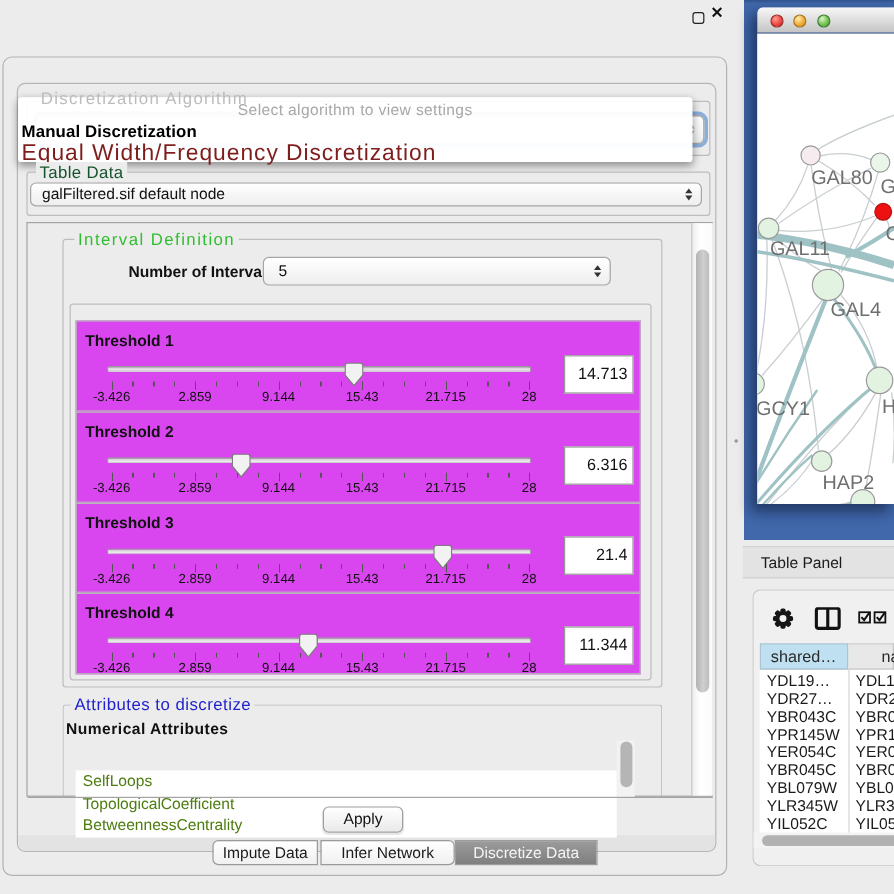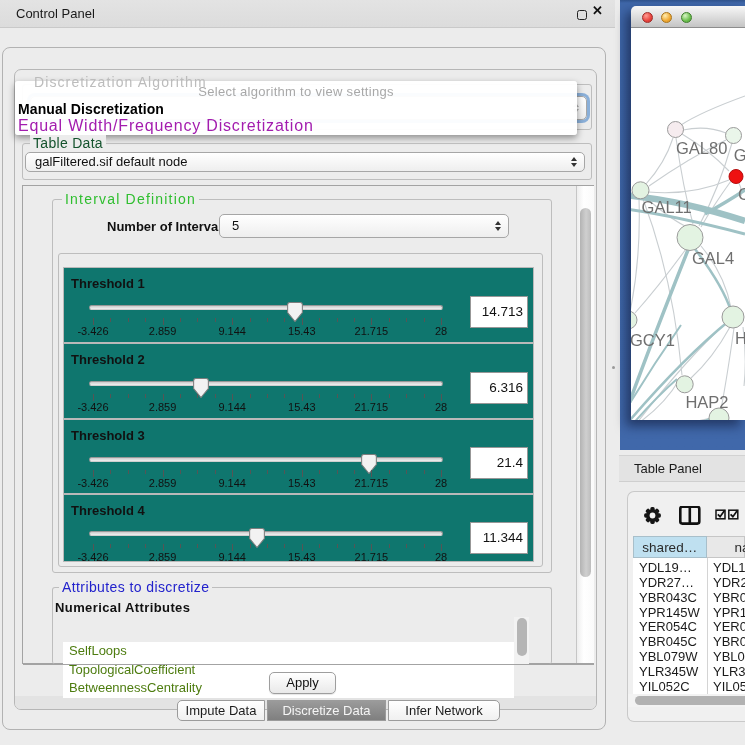--- a/index.html
+++ b/index.html
@@ -39,21 +39,21 @@
 .arrows div { width:0; height:0; border-left:3.5px solid transparent; border-right:3.5px solid transparent; }
 .up { border-bottom:4.5px solid #333; margin-bottom:2px; }
 .dn { border-top:4.5px solid #333; }
 
 #spane { left:22px; top:185px; width:572px; height:479px; border:1px solid #a3a3a3; }
 #vsb { left:576px; top:186px; width:18px; height:477px;
   background:linear-gradient(to right,#eeeeee,#ffffff 40%,#fafafa); border-left:1px solid #c6c6c6; }
 #vsb-thumb { left:580px; top:208px; width:11px; height:369px; border-radius:5.5px;
   background:linear-gradient(to right,#b3b3b3,#cfcfcf 55%,#bdbdbd); }
 
-.tbox { left:63px; width:471px; border:1px solid #b9b9b9; background:#0f766e; }
+.tbox { left:63px; width:471px; border:1px solid #b9b9b9; background:#d946ef; }
 .tlabel { position:absolute; left:7px; top:8px; font-size:13px; font-weight:bold; color:#111; }
 .track { position:absolute; left:25px; width:354px; height:5px; border-radius:3px;
   background:linear-gradient(#cccccc,#f0f0f0); border:1px solid #989898; border-bottom-color:#cfcfcf; }
 .vbox { position:absolute; left:406px; width:58px; height:32px; background:#fff;
   border:1px solid #979797; font-size:13.5px; color:#111; text-align:right;
   padding-right:4px; line-height:30px; }
 .ticks-mi { position:absolute; left:28.5px; width:350px; height:4px;
   background:repeating-linear-gradient(to right,#555 0px,#555 1px,transparent 1px,transparent 17.4px); }
 .ticks-ma { position:absolute; left:28.5px; width:350px; height:7.5px;
   background:repeating-linear-gradient(to right,#555 0px,#555 1px,transparent 1px,transparent 69.6px); }
@@ -98,41 +98,40 @@
 #tablewrap { left:633px; top:536px; width:112px; height:158px; background:#fff; overflow:hidden; }
 .hdr { position:absolute; top:0; height:22px; font-size:13.5px; color:#2a2a2a; text-align:center; line-height:22px; }
 .trow { position:absolute; font-size:13px; color:#1b1b1b; width:200px; }
 #hsb { left:628px; top:694px; width:117px; height:13px; background:#f3f3f3; }
 #hsb-thumb { left:635px; top:696px; width:115px; height:9px; background:#b2b2b2; border-radius:4.5px; }
 </style>
 </head>
 <body>
 <div id="stage">
 
-  <div class="abs" id="dock-title">Control Panel</div>
   <div class="abs" id="undock"></div>
   <div class="abs" id="closex">✕</div>
   <div class="abs" id="outer-rect"></div>
   <div class="abs" id="inner-rect"></div>
   <div class="abs" id="inner-bottomband"></div>
 
   <div class="abs group" style="left:22px; top:84px; width:570px; height:46px;"></div>
   <div class="abs combo" style="left:30px; top:96px; width:557px; height:24px; box-shadow:0 0 0 3px rgba(105,155,210,0.75);">
     <div class="arrows">
         <div class="up" style="border-bottom-color:#b0b0b0;"></div>
         <div class="dn" style="border-top-color:#b0b0b0;"></div>
       </div>
   </div>
 
   <div class="abs" id="popup"></div>
   <div class="abs" style="left:34px; top:74px; font-size:14px; letter-spacing:1.1px; color:#bcbcbc; z-index:5;">Discretization Algorithm</div>
   <div class="abs" id="popup-texts" style="left:15px; top:81px; width:510px; height:54px;">
     <div class="abs" style="left:0; width:562px; top:3px; text-align:center; font-size:13px; color:#a8a8a8; letter-spacing:0.3px;">Select algorithm to view settings</div>
     <div class="abs" style="left:3px; top:20px; font-size:14px; font-weight:bold; color:#000; letter-spacing:0.1px;">Manual Discretization</div>
-    <div class="abs" style="left:3px; top:36px; font-size:16px; color:#a21caf; letter-spacing:0.8px;">Equal Width/Frequency Discretization</div>
+    <div class="abs" style="left:3px; top:36px; font-size:19px; color:#7f1d1d; letter-spacing:0.8px;">Equal Width/Frequency Discretization</div>
   </div>
 
   <div class="abs group" style="left:22px; top:143px; width:570px; height:37px;"></div>
   <div class="abs gtitle" style="left:30px; top:135px; color:#14532d; letter-spacing:0.3px;">Table Data</div>
   <div class="abs combo" style="left:25px; top:152px; width:560px; height:20px; line-height:18px; padding-left:9px;">galFiltered.sif default node
     <div class="arrows">
         <div class="up"></div>
         <div class="dn"></div>
       </div>
   </div>
@@ -238,22 +237,22 @@
     <div>BetweennessCentrality</div>
   </div>
   <div class="abs" id="lsb"></div>
   <div class="abs" id="lsb-thumb"></div>
   <div class="abs" style="left:23px; top:664px; width:571px; height:1px; background:#a3a3a3;"></div>
 
   <div class="abs" id="apply">Apply</div>
 
   <div class="abs" id="bottabs">
     <div class="seg first" style="width:88px;">Impute Data</div>
+    <div class="seg last" style="width:112px;">Infer Network</div>
     <div class="seg sel" style="width:119px;">Discretize Data</div>
-    <div class="seg last" style="width:112px;">Infer Network</div>
   </div>
 
   <div class="abs" style="left:612px; top:366px; width:3px; height:3px; border-radius:50%; background:#9a9a9a;"></div>
 
   <div class="abs" id="desktop"></div>
   <div class="abs" id="netframe"></div>
   <div class="abs" id="canvas">
     <svg width="114" height="392" viewBox="0 0 114 392">
       <g fill="none" stroke="#c9ced1" stroke-width="1.1">
         <path d="M114,68 Q70,84 50,97"></path>

